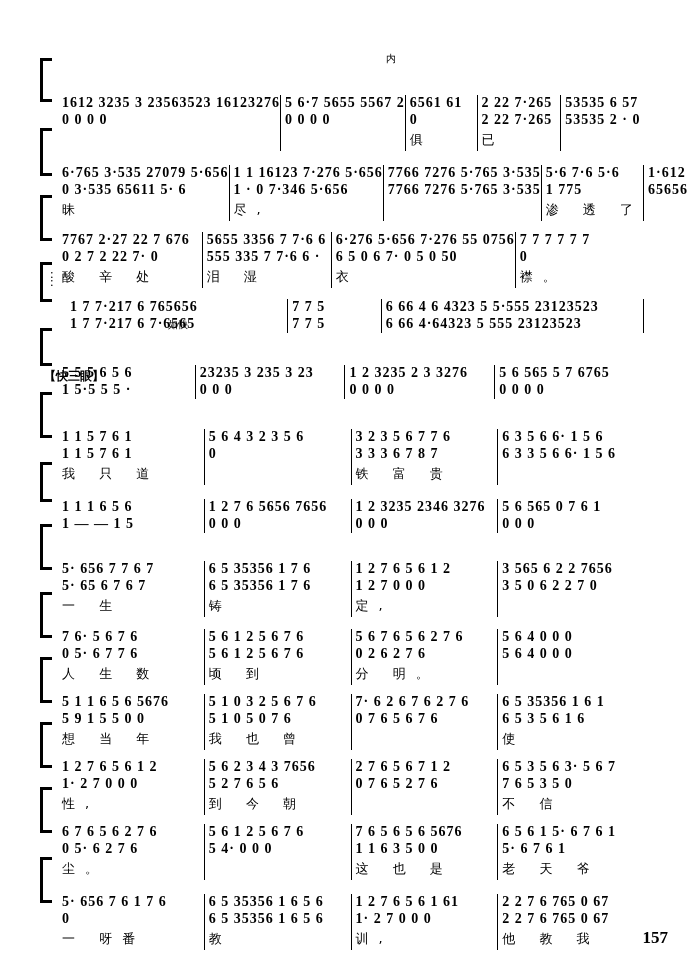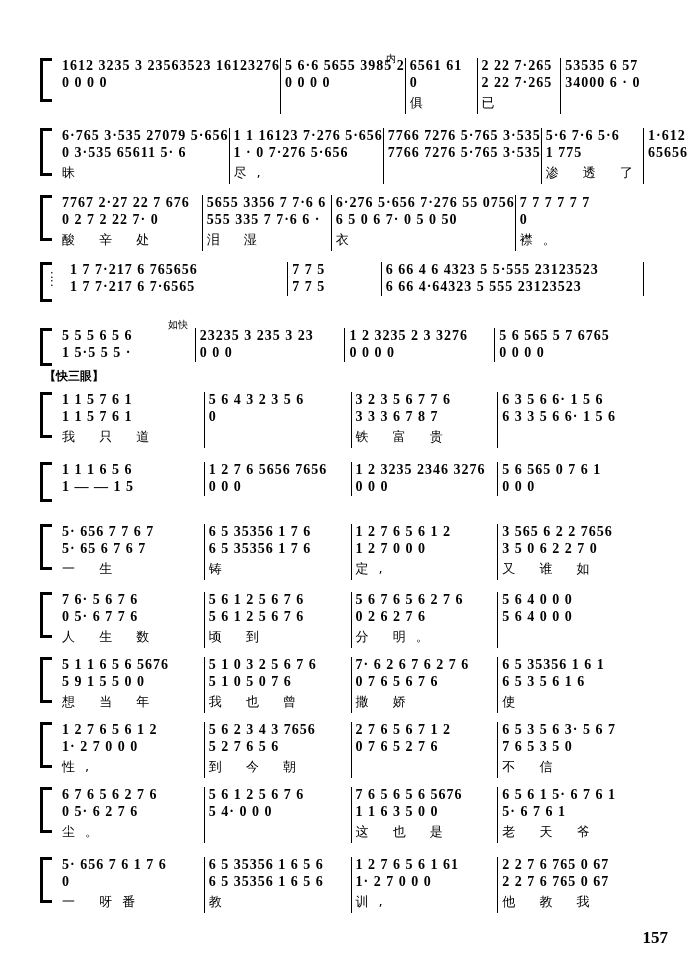--- a/index.html
+++ b/index.html
@@ -32,20 +32,21 @@
     position:absolute;
     left:14px;top:0;right:0;
     display:flex;
   }
   .measure{
     position:relative;
     flex:1 1 auto;
     border-right:1.6px solid #000;
     box-sizing:border-box;
     padding-left:4px;
+    margin-top:37px;
   }
   .measure.last{border-right:none;}
   .line{
     height:17px;
     font-size:14px;
     letter-spacing:1px;
     white-space:nowrap;
     font-family:"Liberation Serif", serif;
     position:relative;
   }
@@ -98,53 +99,53 @@
 
   <div class="system" style="top:58px;">
     <div class="sys-brace" style="height:44px;"></div>
     <div class="measures">
       <div class="measure" style="flex:2.2">
         <div class="line upper">1612   3235 3   23563523 16123276</div>
         <div class="line lower">0                0                0                0</div>
         <div class="lyric"></div>
       </div>
       <div class="measure" style="flex:1.4">
-        <div class="line upper">5 6·6   5655   3985 2</div>
+        <div class="line upper">5 6·7   5655   5567 2</div>
         <div class="line lower">0        0        0        0</div>
         <div class="lyric"></div>
       </div>
       <div class="measure" style="flex:0.85">
         <div class="line upper">6561 61</div>
         <div class="line lower">0</div>
         <div class="lyric">俱</div>
       </div>
       <div class="measure" style="flex:1.0">
         <div class="line upper">2  22   7·265</div>
         <div class="line lower">2  22   7·265</div>
         <div class="lyric">已</div>
       </div>
       <div class="measure last" style="flex:1.0">
         <div class="line upper">53535  6  57</div>
-        <div class="line lower">34000  6 · 0</div>
+        <div class="line lower">53535  2 · 0</div>
         <div class="lyric"></div>
       </div>
     </div>
   </div>
 
   <div class="system" style="top:128px;">
     <div class="sys-brace" style="height:48px;"></div>
     <div class="measures">
       <div class="measure" style="flex:1.5">
         <div class="line upper">6·765  3·535  27079 5·656</div>
         <div class="line lower">0       3·535  65611  5· 6</div>
         <div class="lyric">昧</div>
       </div>
       <div class="measure" style="flex:1.5">
         <div class="line upper">1  1    16123  7·276  5·656</div>
-        <div class="line lower">1 ·  0   7·276  5·656</div>
+        <div class="line lower">1 ·  0   7·346  5·656</div>
         <div class="lyric">尽,</div>
       </div>
       <div class="measure" style="flex:1.3">
         <div class="line upper">7766  7276  5·765  3·535</div>
         <div class="line lower">7766  7276  5·765  3·535</div>
         <div class="lyric"></div>
       </div>
       <div class="measure" style="flex:0.85">
         <div class="line upper">5·6  7·6  5·6</div>
         <div class="line lower">1        775</div>
@@ -287,21 +288,20 @@
         <div class="lyric">铸</div>
       </div>
       <div class="measure" style="flex:1.25">
         <div class="line upper">1 2  7 6  5 6  1 2</div>
         <div class="line lower">1 2  7 0   0   0</div>
         <div class="lyric">定,</div>
       </div>
       <div class="measure last" style="flex:1.25">
         <div class="line upper">3 565 6   2 2  7656</div>
         <div class="line lower">3 5 0 6   2 2 7 0</div>
-        <div class="lyric">又  谁   如</div>
       </div>
     </div>
   </div>
 
   <div class="system" style="top:592px;">
     <div class="sys-brace" style="height:46px;"></div>
     <div class="measures">
       <div class="measure" style="flex:1.25">
         <div class="line upper">7 6·   5 6  7  6</div>
         <div class="line lower">0     5·  6 7 7 6</div>
@@ -334,21 +334,20 @@
         <div class="lyric">想  当       年</div>
       </div>
       <div class="measure" style="flex:1.25">
         <div class="line upper">5  1    0  3 2  5 6 7 6</div>
         <div class="line lower">5  1    0   5 0  7 6</div>
         <div class="lyric">我  也  曾</div>
       </div>
       <div class="measure" style="flex:1.25">
         <div class="line upper">7·  6 2 6  7 6  2 7 6</div>
         <div class="line lower">0       7 6  5 6  7 6</div>
-        <div class="lyric">撒      娇</div>
       </div>
       <div class="measure last" style="flex:1.25">
         <div class="line upper">6 5  35356 1 6 1</div>
         <div class="line lower">6 5  3 5 6 1 6</div>
         <div class="lyric">使</div>
       </div>
     </div>
   </div>
 
   <div class="system" style="top:722px;">

